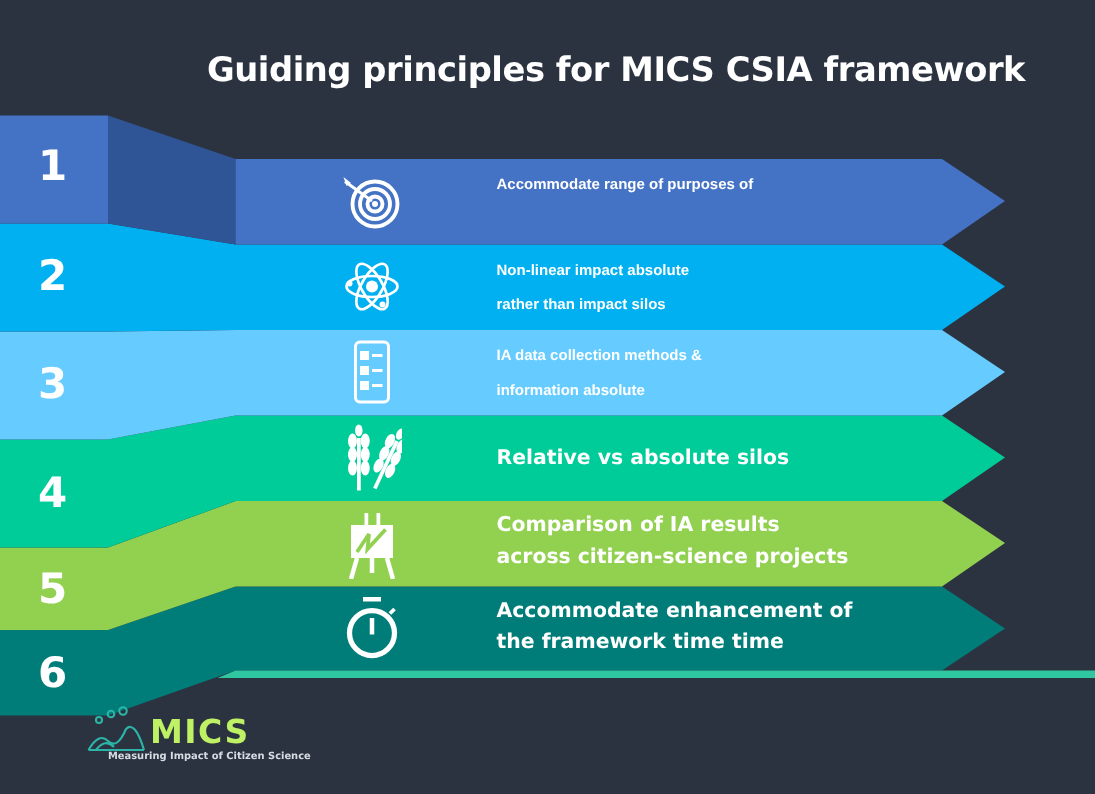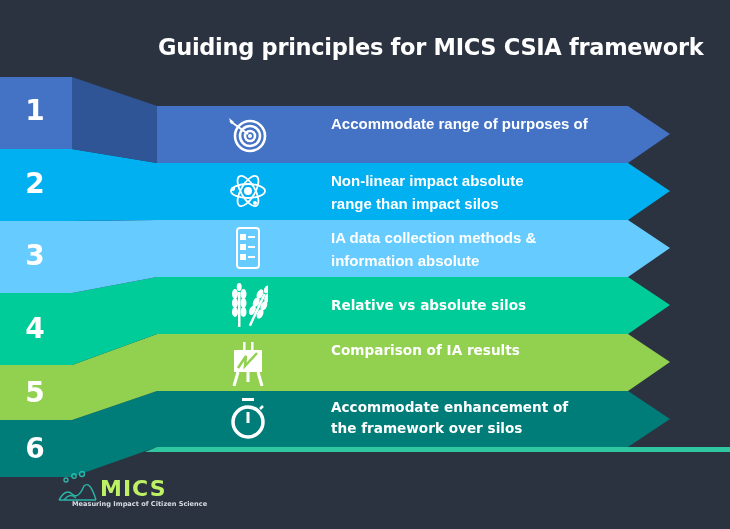--- a/index.html
+++ b/index.html
@@ -1,20 +1,20 @@
 <!DOCTYPE html>
 <html><head>
 <meta charset="utf-8">
 <style>
   html, body { margin:0; padding:0; }
   body { width:730px; height:529px; background:#2c3340; position:relative; overflow:hidden; font-family:"Liberation Sans", sans-serif; }
   #stage { position:absolute; left:0; top:0; width:730px; height:529px; }
-  .title { position:absolute; left:158px; top:34px; font-family:"DejaVu Sans", sans-serif; font-weight:bold; font-size:22.5px; color:#ffffff; letter-spacing:-0.3px; white-space:nowrap; }
+  .title { position:absolute; left:138px; top:34px; font-family:"DejaVu Sans", sans-serif; font-weight:bold; font-size:22.5px; color:#ffffff; letter-spacing:-0.3px; white-space:nowrap; }
   .num { position:absolute; left:20px; width:30px; text-align:center; font-family:"DejaVu Sans", sans-serif; font-weight:bold; font-size:28px; color:#ffffff; }
-  .label { position:absolute; left:331px; width:300px; color:#ffffff; font-weight:bold; font-size:15px; line-height:23px; }
+  .label { position:absolute; left:331px; width:300px; color:#ffffff; font-weight:bold; font-size:10px; line-height:23px; }
   .label.sans { font-family:"DejaVu Sans", sans-serif; font-size:13.6px; }
   .icon { position:absolute; left:228px; width:40px; height:46px; }
   .logo { position:absolute; left:56px; top:470px; width:130px; height:40px; }
   .logo-text { position:absolute; left:100px; top:476px; font-family:"DejaVu Sans", sans-serif; font-weight:bold; font-size:22px; color:#bef264; letter-spacing:1px; }
   .logo-sub { position:absolute; left:72px; top:500px; font-family:"DejaVu Sans", sans-serif; font-size:6.6px; color:#d8dde4; white-space:nowrap; font-weight:bold; }
 </style>
 </head>
 <body style="background: rgb(44, 51, 64);">
 
 <svg id="stage" viewBox="0 0 730 529">
@@ -108,35 +108,36 @@
   <circle cx="20" cy="26" r="15" fill="none" stroke="#fff" stroke-width="3.5"></circle>
   <rect x="18.5" y="16" width="3" height="11" fill="#fff"></rect>
   <line x1="32" y1="13" x2="35" y2="10" stroke="#fff" stroke-width="2.5"></line>
 </svg>
 
 <div class="label" style="top:112px">
   <div>Accommodate range of purposes of</div>
 </div>
 <div class="label" style="top:169px">
   <div>Non-linear impact absolute</div>
-  <div>range than impact silos</div>
+  <div>rather than impact silos</div>
 </div>
 <div class="label" style="top:226px">
   <div>IA data collection methods &amp;</div>
   <div>information absolute</div>
 </div>
 <div class="label sans" style="top:294px">
   <div>Relative vs absolute silos</div>
 </div>
 <div class="label sans" style="top:340px;line-height:21px">
   <div>Comparison of IA results</div>
+  <div>across citizen-science projects</div>
 </div>
 <div class="label sans" style="top:397px;line-height:21px">
   <div>Accommodate enhancement of</div>
-  <div>the framework over silos</div>
+  <div>the framework time time</div>
 </div>
 
 <svg class="logo" viewBox="0 0 130 40">
   <g fill="none" stroke="#2bb5a8" stroke-width="1.4">
     <circle cx="10" cy="10" r="2"></circle>
       <circle cx="18" cy="6" r="2.2"></circle>
       <circle cx="26" cy="4" r="2.5"></circle>
     <path d="M3,30 Q10,18 16,24 Q22,30 28,16 Q34,10 40,30"></path>
     <path d="M3,30 L40,30"></path>
     <path d="M8,30 Q14,22 20,28"></path>

